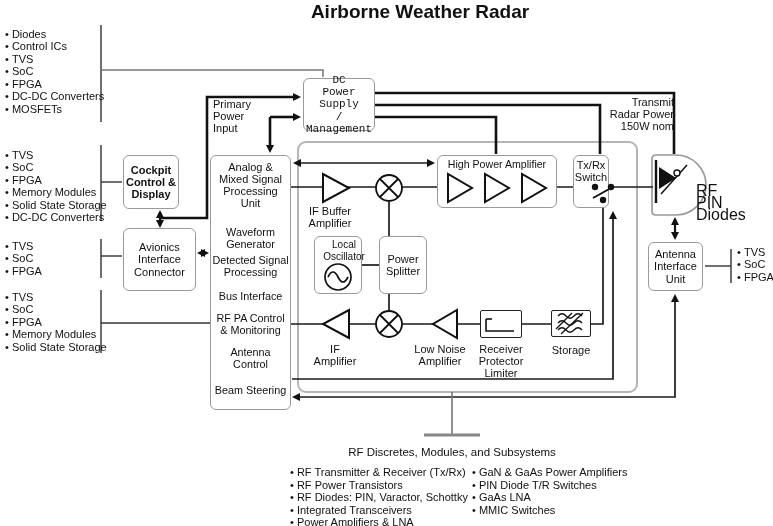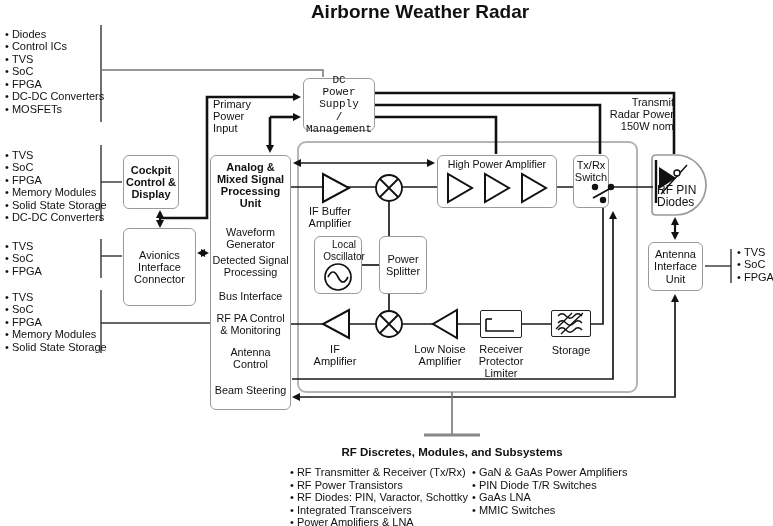--- a/index.html
+++ b/index.html
@@ -6,27 +6,27 @@
   #stage{position:relative;width:773px;height:526px;background:#fff;
          font-family:"Liberation Sans","DejaVu Sans",sans-serif;color:#111;overflow:hidden;}
   svg.layer{position:absolute;left:0;top:0;pointer-events:none;}
   .box{position:absolute;background:#fff;border:1.6px solid #9a9a9a;border-radius:6px;
        display:flex;align-items:center;justify-content:center;text-align:center;
        font-size:11px;line-height:12.3px;white-space:pre-line;box-sizing:border-box;}
   .darkbox{position:absolute;background:#fff;border:1.7px solid #222;border-radius:2px;box-sizing:border-box;}
   .lbl{position:absolute;font-size:11px;line-height:12.2px;white-space:pre-line;}
   .ctr{text-align:center;}
   .rt{text-align:right;}
-  .b{font-weight:bold;}
+  .b{font-weight:normal;}
   .blist{position:absolute;font-size:11px;line-height:12.45px;white-space:nowrap;}
   .blist div::before{content:"\2022\00a0";}
   .title{position:absolute;font-weight:bold;font-size:19px;}
   .analog-item{position:absolute;left:0;width:100%;text-align:center;font-size:10.8px;
                line-height:12px;white-space:pre-line;}
-  .small{font-size:12px;line-height:11.8px;}
+  .small{font-size:16px;line-height:11.8px;margin-left:39px;}
 </style>
 </head>
 <body>
 
 <div id="stage">
 
   <svg class="layer" width="773" height="526">
 
     <rect x="298" y="142" width="339" height="250" rx="8" fill="none" stroke="#b5b5b5" stroke-width="2"></rect>
 
@@ -134,21 +134,21 @@
   <div class="lbl" style="left:213px;top:98px;">Primary
 Power
 Input</div>
   <div class="lbl rt" style="left:599px;top:96px;width:75px;">Transmit
 Radar Power
 150W nom</div>
 
   <div class="box" style="left:123px;top:155px;width:56px;height:54px;font-weight:bold;">Cockpit
 Control &amp;
 Display</div>
-  <div class="box" style="left:123px;top:228px;width:73px;height:78px;">Avionics
+  <div class="box" style="left:123px;top:228px;width:73px;height:63px;">Avionics
 Interface
 Connector</div>
   <div class="box" style="left:303px;top:78px;width:72px;height:53px;font-family:Liberation Mono, monospace;">DC
 Power Supply
 / Management</div>
 
   <div class="box" style="left:210px;top:155px;width:81px;height:255px;display:block;">
     <div class="analog-item b" style="top:5px;font-size:11px;">Analog &amp;
 Mixed Signal
 Processing

